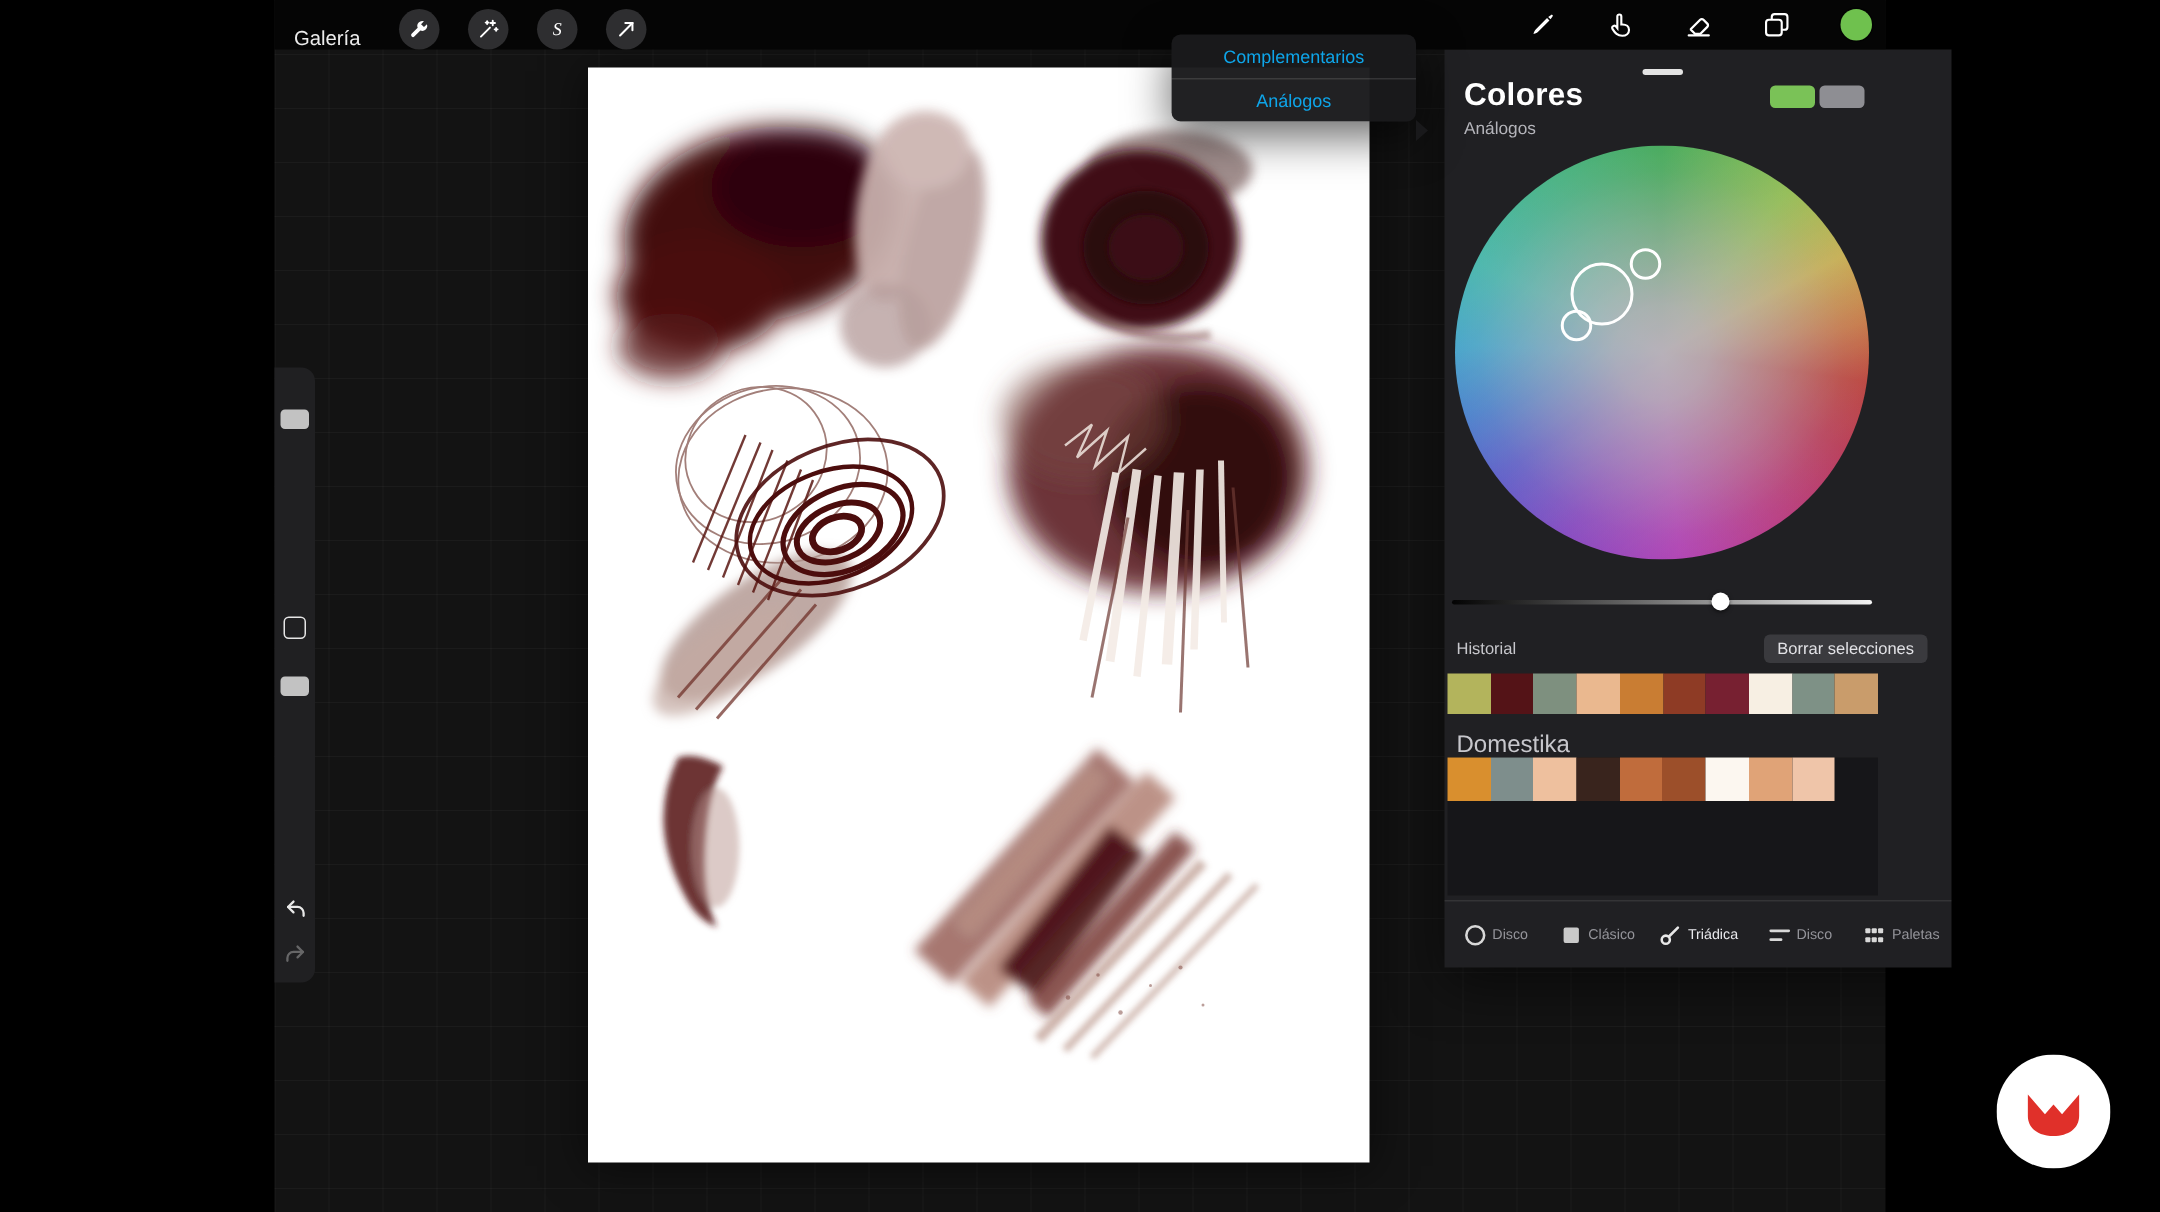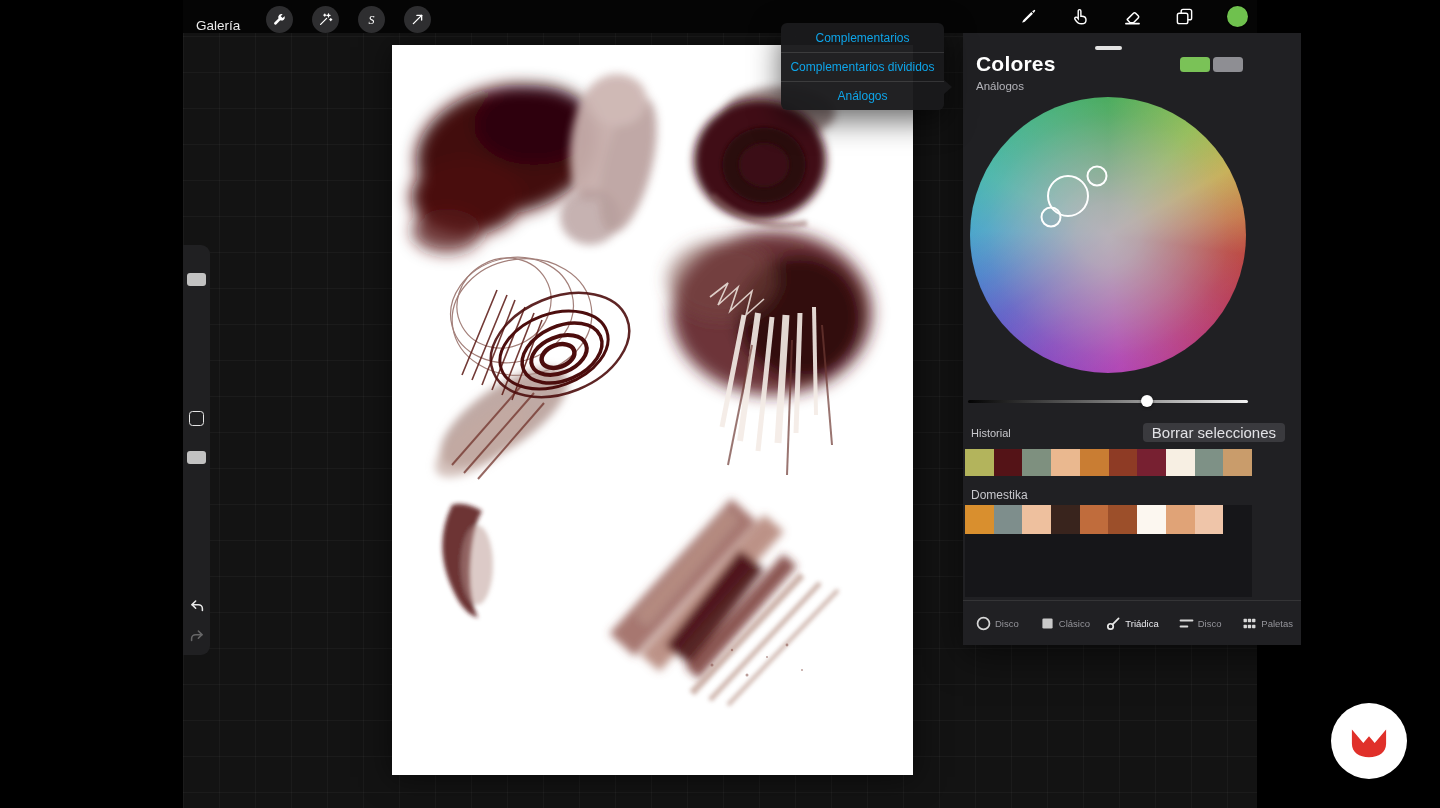--- a/index.html
+++ b/index.html
@@ -60,25 +60,25 @@
   .wheel-handles { position:absolute; left:0; top:0; width:276px; height:276px; pointer-events:none; }
 
   .bright-slider { position:absolute; left:5px; top:362px; width:280px; height:12px; cursor:pointer; }
   .bright-track { position:absolute; left:0; top:4.5px; width:100%; height:3.5px; border-radius:2px;
                   background:linear-gradient(to right,#030303,#6b6b6b 45%,#f4f4f4); }
   .bright-handle { position:absolute; left:173px; top:0; width:12px; height:12px; border-radius:50%; background:#fff;
                    box-shadow:0 1px 3px rgba(0,0,0,.6); }
 
   .hist-label { position:absolute; left:8px; top:394px; color:#c7c7cc; font-size:11px; }
   .clear-btn { position:absolute; right:16px; top:390px; height:19px; padding:0 9px; background:#3a3a3e; color:#e2e2e6;
-               font-size:15px; border:none; border-radius:4px; cursor:pointer; font-family:inherit; }
+               font-size:11px; border:none; border-radius:4px; cursor:pointer; font-family:inherit; }
   .hist-row { position:absolute; left:2px; top:416px; width:287px; height:27px; display:flex; }
   .hist-row .sw { flex:1; cursor:pointer; }
 
-  .pal-label { position:absolute; left:8px; top:455px; color:#c7c7cc; font-size:12px; }
+  .pal-label { position:absolute; left:8px; top:455px; color:#c7c7cc; font-size:16px; }
   .pal-box { position:absolute; left:2px; top:472px; width:287px; height:92px; background:#161619; }
   .pal-row { display:flex; height:29px; }
   .pal-row .sw { width:28.7px; height:29px; cursor:pointer; }
 
   .tabbar { position:absolute; left:0; bottom:0; width:100%; height:45px; border-top:1px solid rgba(255,255,255,.09);
             display:flex; }
   .tab { flex:1; display:flex; flex-direction:row; align-items:center; justify-content:center; gap:3px;
          background:none; border:none; cursor:pointer; }
   .tab .lbl { font-size:9.5px; color:#94949a; font-family:inherit; }
   .tab.active .lbl { color:#e8e8ec; }
@@ -379,21 +379,20 @@
             <rect x="8" y="11.5" width="4" height="4" rx="0.8"></rect>
             <rect x="13" y="11.5" width="4" height="4" rx="0.8"></rect>
         </svg>
         <span class="lbl">Paletas</span>
       </button>
     </div>
   </div>
 
   <div class="menu">
     <div class="menu-item">Complementarios</div>
-    <div class="menu-item">Complementarios divididos</div>
     <div class="menu-item">Análogos</div>
     <div class="menu-arrow"></div>
   </div>
 
 </div>
 
 <div class="watermark">
   <svg width="76" height="76" viewBox="0 0 40 40">
     <circle cx="20" cy="20" r="20" fill="#ffffff"></circle>
     <path d="M11 14 L17 21 L20 17.5 L23 21 L29 14 L29 21.5 C29 26 25.2 28.6 20 28.6 C14.8 28.6 11 26 11 21.5 Z" fill="#e0302a"></path>

